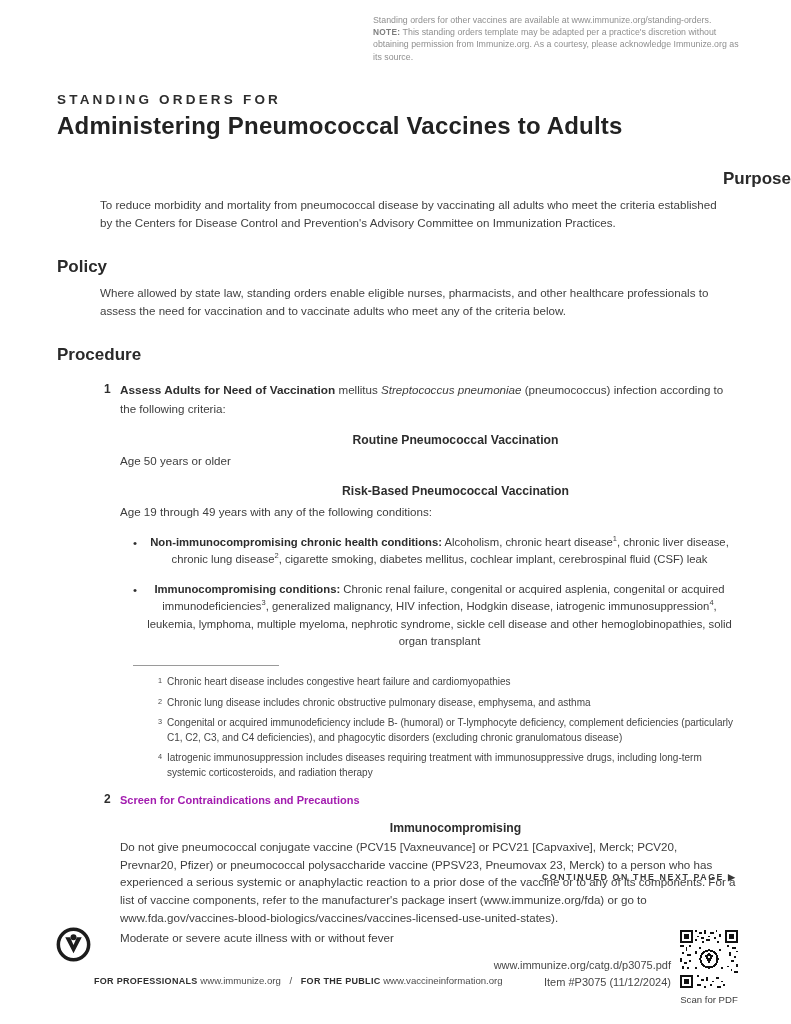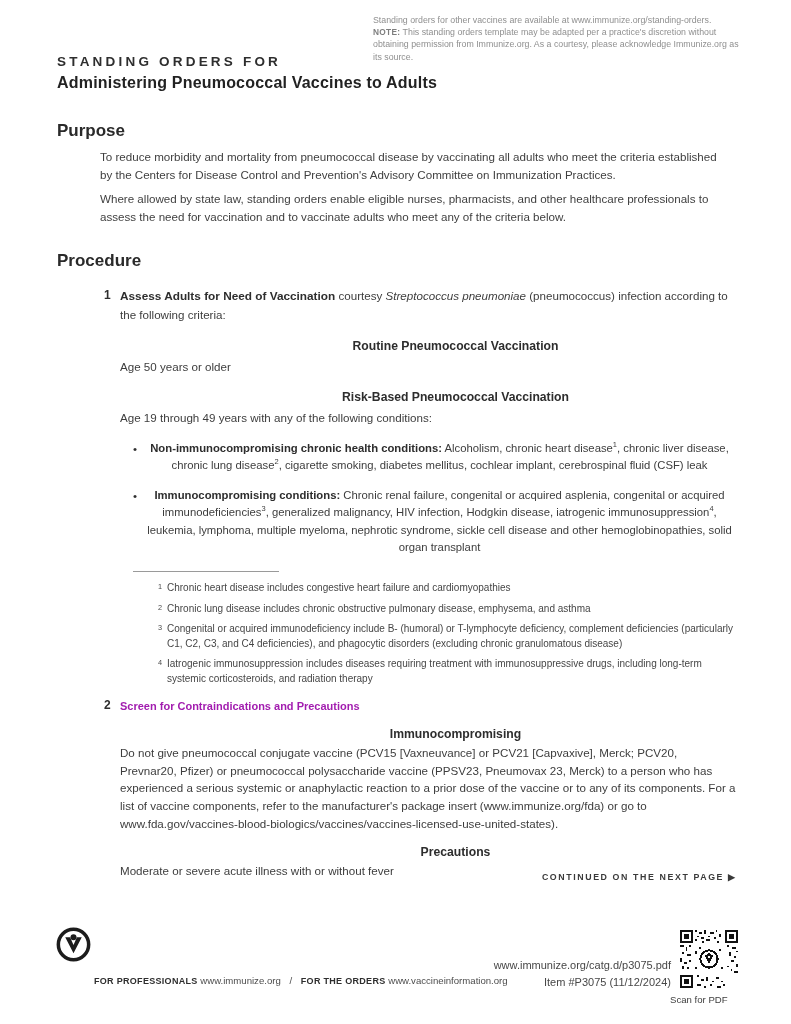--- a/index.html
+++ b/index.html
@@ -14,26 +14,26 @@
     margin:0 auto;
   }
   
   .top-note {
     position:absolute; left:373px; top:14px; width:366px;
     font-size:8.8px; line-height:12.2px; color:#8f8f8f;
   }
   .top-note b { color:#7d7d7d; font-size:8.3px; letter-spacing:.3px; }
 
   
-  .title-block { padding-top:54px; margin-left:57px; }
+  .title-block { padding-top:92px; margin-left:57px; }
   .eyebrow {
     font-size:13.5px; font-weight:bold; letter-spacing:3.2px; color:#2e2e2e;
   }
   .doc-title {
-    font-size:16px; font-weight:bold; color:#222; margin-top:5px; letter-spacing:.2px;
+    font-size:24px; font-weight:bold; color:#222; margin-top:5px; letter-spacing:.2px;
   }
 
   .sec-heading {
     margin-left:57px; margin-top:26px;
     font-size:17px; font-weight:bold; color:#2a2a2a;
   }
   .body-text {
     margin-left:100px; margin-top:7px; width:632px;
     font-size:11.6px; line-height:17.6px; color:#3f3f3f;
   }
@@ -80,49 +80,50 @@
   .brand .bold { font-weight:bold; }
   .brand .light { font-weight:normal; color:#2a2a2a; }
   .footer-links { position:absolute; left:94px; top:975px; font-size:9.6px; color:#4c4c4c; }
   .footer-links b { font-size:9px; letter-spacing:.3px; color:#2e2e2e; }
   .footer-links .sep { margin:0 6px; color:#4c4c4c; }
   .footer-right {
     position:absolute; right:120px; top:957px; text-align:right;
     font-size:11px; line-height:16.5px; color:#474747;
   }
   .qr { position:absolute; left:678px; top:928px; width:62px; height:62px; }
-  .scan-label { position:absolute; left:670px; top:994px; width:78px; font-size:9.6px; color:#3e3e3e; }
+  .scan-label { position:absolute; left:670px; top:994px; width:78px; text-align:center; font-size:9.6px; color:#3e3e3e; }
 </style>
 </head>
 <body>
 
 <div class="page">
 
   <div class="top-note">
     <span>Standing orders for other vaccines are available at www.immunize.org/standing-orders.</span>
     <b>NOTE:</b>
     <span> This standing orders template may be adapted per a practice's discretion without obtaining permission from Immunize.org. As a courtesy, please acknowledge Immunize.org as its source.</span>
   </div>
 
   <div class="title-block">
     <div class="eyebrow">STANDING ORDERS FOR</div>
     <div class="doc-title">Administering Pneumococcal Vaccines to Adults</div>
   </div>
 
-  <div class="sec-heading" style="margin-top:29px;">Purpose</div>
+  <div class="sec-heading" style="margin-top:29px;text-align:right;">Purpose</div>
   <div class="body-text">To reduce morbidity and mortality from pneumococcal disease by vaccinating all adults who meet the criteria established by the Centers for Disease Control and Prevention's Advisory Committee on Immunization Practices.</div>
 
+  <div class="sec-heading">Policy</div>
   <div class="body-text">Where allowed by state law, standing orders enable eligible nurses, pharmacists, and other healthcare professionals to assess the need for vaccination and to vaccinate adults who meet any of the criteria below.</div>
 
   <div class="sec-heading">Procedure</div>
 
   <div class="step">
     <div class="step-num">1</div>
     <div class="step-body step-lead">
-      <b>Assess Adults for Need of Vaccination</b><span> courtesy </span><i>Streptococcus pneumoniae</i><span> (pneumococcus) infection according to the following criteria:</span>
+      <b>Assess Adults for Need of Vaccination</b><span> mellitus </span><i>Streptococcus pneumoniae</i><span> (pneumococcus) infection according to the following criteria:</span>
     </div>
   </div>
 
   <div class="sub-heading">Routine Pneumococcal Vaccination</div>
   <div class="sub-body">Age 50 years or older</div>
 
   <div class="sub-heading">Risk-Based Pneumococcal Vaccination</div>
   <div class="sub-body">Age 19 through 49 years with any of the following conditions:</div>
 
   <div class="bullet">
@@ -163,38 +164,37 @@
   <div class="step" style="margin-top:10px;">
     <div class="step-num">2</div>
     <div class="step-body">
       <b style="font-size:11px;color:#a21caf;">Screen for Contraindications and Precautions</b>
     </div>
   </div>
 
   <div class="step2-extra">
     <div class="sub-heading tight">Immunocompromising</div>
     <div class="para-block">Do not give pneumococcal conjugate vaccine (PCV15 [Vaxneuvance] or PCV21 [Capvaxive], Merck; PCV20, Prevnar20, Pfizer) or pneumococcal polysaccharide vaccine (PPSV23, Pneumovax 23, Merck) to a person who has experienced a serious systemic or anaphylactic reaction to a prior dose of the vaccine or to any of its components. For a list of vaccine components, refer to the manufacturer's package insert (www.immunize.org/fda) or go to www.fda.gov/vaccines-blood-biologics/vaccines/vaccines-licensed-use-united-states).</div>
-    <div class="sub-heading" style="margin-top:13px;">Precautions</div>
     <div class="para-block">Moderate or severe acute illness with or without fever</div>
   </div>
 
   <div class="continued">
     <span>CONTINUED ON THE NEXT PAGE</span><span class="tri">▶</span>
   </div>
 
   <svg class="footer-logo" viewBox="0 0 36 36">
     <circle cx="18" cy="18" r="15.6" fill="none" stroke="#1c1c1c" stroke-width="3.6"></circle>
     <circle cx="18" cy="10.5" r="3.1" fill="#1c1c1c"></circle>
     <path d="M9.5 10.5 L18 27 L26.5 10.5 L21.5 10.5 L18 18.5 L14.5 10.5 Z" fill="#1c1c1c"></path>
   </svg>
   <div class="footer-links">
     <b>FOR PROFESSIONALS</b>
     <span>www.immunize.org</span>
     <span class="sep">/</span>
-    <b>FOR THE ORDERS</b>
+    <b>FOR THE PUBLIC</b>
     <span>www.vaccineinformation.org</span>
   </div>
   <div class="footer-right">
     <div>www.immunize.org/catg.d/p3075.pdf</div>
     <div>Item #P3075 (11/12/2024)</div>
   </div>
   <svg class="qr" viewBox="0 0 33 33" shape-rendering="crispEdges">
     <rect x="0" y="0" width="33" height="33" fill="#fff"></rect>
 
     <rect x="1" y="1" width="7" height="7" fill="#111"></rect>

